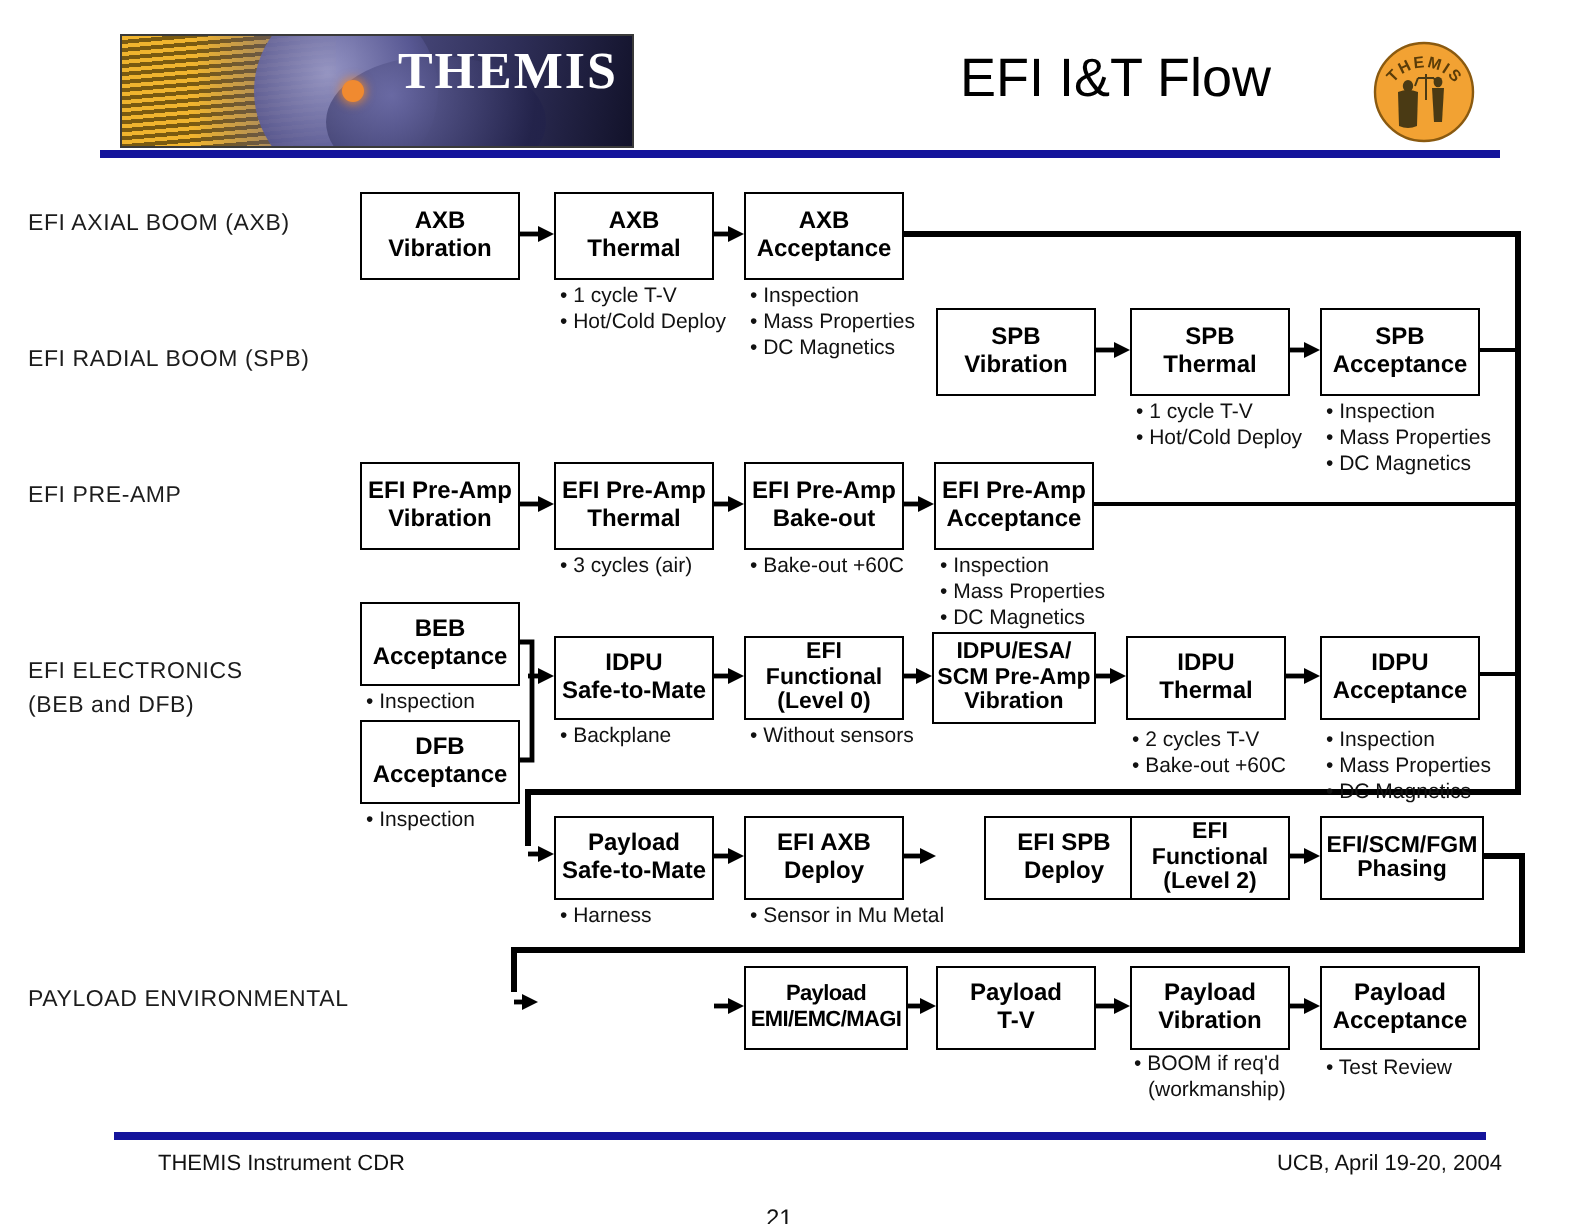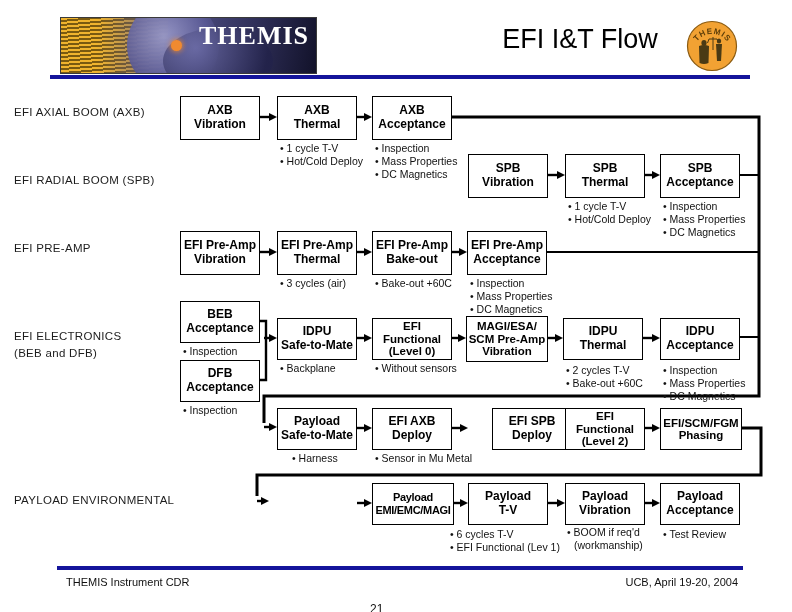--- a/index.html
+++ b/index.html
@@ -14,42 +14,42 @@
   .banner .rays-fade{position:absolute;left:0;top:0;width:46%;height:100%;
           background:linear-gradient(90deg,rgba(70,70,120,0) 30%,rgba(87,87,143,.95) 100%);}
   .banner .sphere{position:absolute;left:26%;top:-35%;width:92px;height:170%;border-radius:50%;
           background:radial-gradient(circle at 40% 40%,#9a9ac8,#5a5a96 55%,#33335e 90%);opacity:.92;}
   .banner .sphere2{position:absolute;left:40%;top:18%;width:110px;height:120%;border-radius:50%;
           background:radial-gradient(circle at 30% 30%,#6a6aa4,#22224a 80%);opacity:.8;}
   .banner .dot{position:absolute;left:43%;top:40%;width:11px;height:11px;border-radius:50%;
           background:#f08a30;box-shadow:0 0 5px 1px rgba(240,138,48,.8);}
   .banner .brand{position:absolute;right:7px;top:3px;font-family:"Liberation Serif",serif;
           font-size:26px;font-weight:bold;color:#fff;letter-spacing:1px;}
-  .slide-title{position:absolute;left:480px;top:24px;width:200px;text-align:center;
+  .slide-title{position:absolute;left:480px;top:24px;width:200px;
           font-size:27px;color:#000;}
   .rule{position:absolute;background:#14149b;}
 
   
   .rowlabel{position:absolute;left:14px;font-size:11.5px;letter-spacing:.3px;color:#1c1c1c;
           white-space:pre-line;line-height:1.45;}
 
   
   .box{position:absolute;background:#fff;border:1.5px solid #000;display:flex;
        align-items:center;justify-content:center;text-align:center;}
   .box .t{font-weight:bold;font-size:12px;line-height:1.15;white-space:pre-line;}
   .box .t.small{font-size:11.5px;line-height:1.08;}
   .box .t.tight{font-size:11px;letter-spacing:-.3px;}
   .ellipse{border-radius:50%;}
   .notes{position:absolute;font-size:10.5px;line-height:13px;color:#111;white-space:nowrap;}
   .notes .indent{padding-left:7px;}
 
   .connectors{position:absolute;left:0;top:0;width:792px;height:612px;}
 
   
-  .foot{position:absolute;font-size:11px;color:#111;}
+  .foot{position:absolute;font-size:11px;color:#111;margin-left:13px;}
 </style>
 </head>
 <body>
 
 <div id="slide">
 
   <div class="banner">
     <div class="rays"></div>
     <div class="rays-fade"></div>
     <div class="sphere"></div>
@@ -219,21 +219,21 @@
   <div class="box" style="left:277px;top:318px;width:78px;height:40px">
       <div class="t">IDPU
 Safe-to-Mate</div>
     </div>
   <div class="box" style="left:372px;top:318px;width:78px;height:40px">
       <div class="t small">EFI
 Functional
 (Level 0)</div>
     </div>
   <div class="box" style="left:466px;top:316px;width:80px;height:44px">
-      <div class="t small">MAGI/ESA/
+      <div class="t small">IDPU/ESA/
 SCM Pre-Amp
 Vibration</div>
     </div>
   <div class="box" style="left:563px;top:318px;width:78px;height:40px">
       <div class="t">IDPU
 Thermal</div>
     </div>
   <div class="box" style="left:660px;top:318px;width:78px;height:40px">
       <div class="t">IDPU
 Acceptance</div>
@@ -274,21 +274,21 @@
     </div>
   <div class="box" style="left:565px;top:408px;width:78px;height:40px">
       <div class="t small">EFI
 Functional
 (Level 2)</div>
     </div>
   <div class="box" style="left:660px;top:408px;width:80px;height:40px">
       <div class="t small">EFI/SCM/FGM
 Phasing</div>
     </div>
-  <div class="notes" style="left:292px;top:452px">
+  <div class="notes" style="left:280px;top:452px">
     <div>• Harness</div>
   </div>
   <div class="notes" style="left:375px;top:452px">
     <div>• Sensor in Mu Metal</div>
   </div>
 
   <div class="box" style="left:372px;top:483px;width:80px;height:40px">
       <div class="t tight">Payload
 EMI/EMC/MAGI</div>
     </div>
@@ -297,24 +297,20 @@
 T-V</div>
     </div>
   <div class="box" style="left:565px;top:483px;width:78px;height:40px">
       <div class="t">Payload
 Vibration</div>
     </div>
   <div class="box" style="left:660px;top:483px;width:78px;height:40px">
       <div class="t">Payload
 Acceptance</div>
     </div>
-  <div class="notes" style="left:450px;top:528px">
-    <div>• 6 cycles T-V</div>
-    <div>• EFI Functional (Lev 1)</div>
-  </div>
   <div class="notes" style="left:567px;top:526px">
     <div>• BOOM if req'd</div>
     <div class="indent">(workmanship)</div>
   </div>
   <div class="notes" style="left:663px;top:528px">
     <div>• Test Review</div>
   </div>
 
   <div class="rule" style="left:57px;top:566px;width:686px;height:3.5px"></div>
   <div class="foot" style="left:66px;top:576px">THEMIS Instrument CDR</div>

